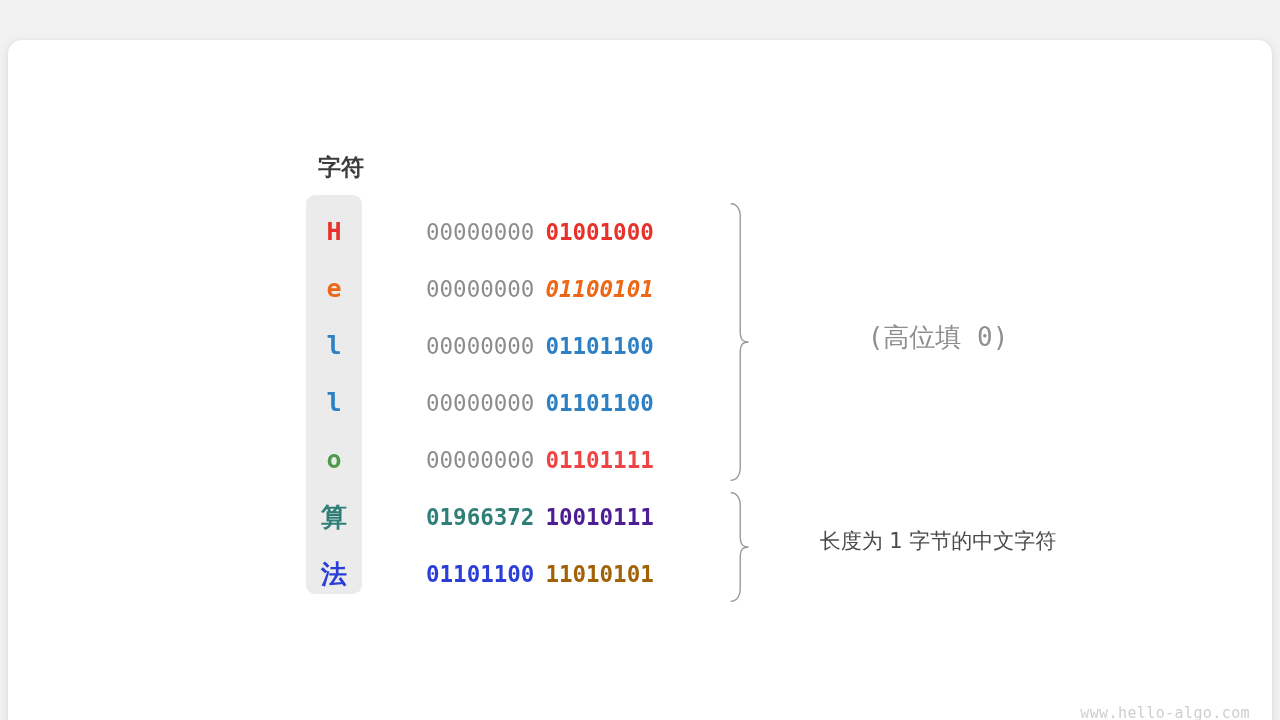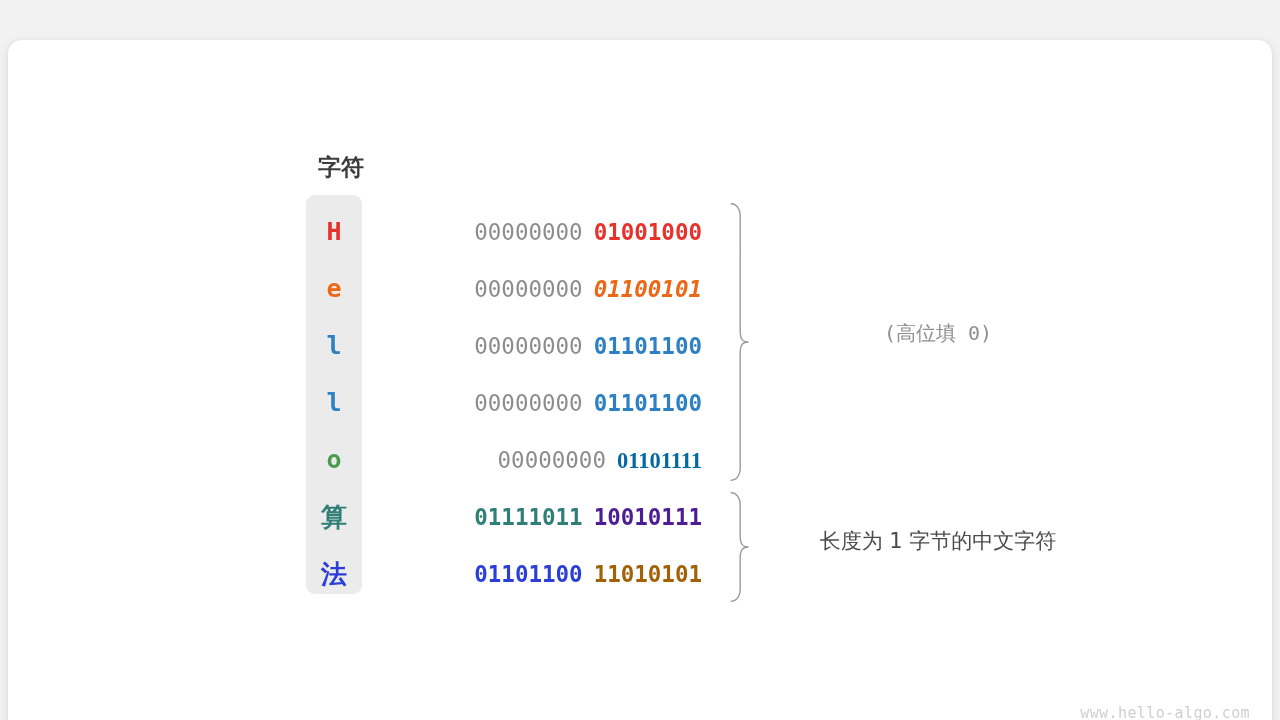--- a/index.html
+++ b/index.html
@@ -90,21 +90,21 @@
   
   .bin-row {
     position: absolute;
     left: 418px;
     width: 276px;
     height: 40px;
     line-height: 40px;
     font-family: "DejaVu Sans Mono", "Liberation Mono", monospace;
     font-size: 22.5px;
     white-space: nowrap;
-    text-align: right;
+    text-align: left;
   }
   .byte-hi, .byte-lo { letter-spacing: 0px; }
   .byte-hi.pad {
     color: #8c8c8c;
     font-weight: normal;
   }
   .byte-hi.on, .byte-lo {
     font-weight: bold;
   }
   .gap { display: inline-block; width: 11px; }
@@ -120,21 +120,21 @@
     position: absolute;
     color: #4a4a4a;
     text-align: center;
     white-space: nowrap;
   }
   .anno-line1 {
     font-size: 21px;
     font-family: "DejaVu Sans", "Liberation Sans", sans-serif;
   }
   .anno-line2 {
-    font-size: 20px;
+    font-size: 26px;
     color: #8e8e8e;
     font-family: "DejaVu Sans Mono", "Liberation Mono", monospace;
     margin-top: 8px;
   }
 
   
   .watermark {
     position: absolute;
     right: 22px;
     bottom: 22px;
@@ -161,22 +161,22 @@
         <div class="char-cell" style="top: 343px; color: rgb(46, 128, 196);">l</div>
         <div class="char-cell" style="top: 400px; color: rgb(76, 154, 76);">o</div>
         <div class="char-cell cjk" style="top: 457px; color: rgb(47, 127, 118);">算</div>
         <div class="char-cell cjk" style="top: 514px; color: rgb(43, 63, 216);">法</div>
       </div>
     <div id="bin-rows">
         <div class="bin-row" style="top: 172px;"><span class="byte-hi pad">00000000</span><span class="gap"></span><span class="byte-lo" style="color: rgb(232, 49, 42);">01001000</span></div>
         <div class="bin-row" style="top: 229px;"><span class="byte-hi pad">00000000</span><span class="gap"></span><span class="byte-lo" style="color: rgb(236, 103, 22); font-style: italic;">01100101</span></div>
         <div class="bin-row" style="top: 286px;"><span class="byte-hi pad">00000000</span><span class="gap"></span><span class="byte-lo" style="color: rgb(46, 128, 196);">01101100</span></div>
         <div class="bin-row" style="top: 343px;"><span class="byte-hi pad">00000000</span><span class="gap"></span><span class="byte-lo" style="color: rgb(46, 128, 196);">01101100</span></div>
-        <div class="bin-row" style="top: 400px;"><span class="byte-hi pad">00000000</span><span class="gap"></span><span class="byte-lo" style="color: #0369a1; font-family: Liberation Serif, serif;">01101111</span></div>
-        <div class="bin-row" style="top: 457px;"><span class="byte-hi on" style="color: rgb(47, 127, 118);">01111011</span><span class="gap"></span><span class="byte-lo" style="color: #4c1d95;">10010111</span></div>
+        <div class="bin-row" style="top: 400px;"><span class="byte-hi pad">00000000</span><span class="gap"></span><span class="byte-lo" style="color: #ef4444;">01101111</span></div>
+        <div class="bin-row" style="top: 457px;"><span class="byte-hi on" style="color: rgb(47, 127, 118);">01966372</span><span class="gap"></span><span class="byte-lo" style="color: #4c1d95;">10010111</span></div>
         <div class="bin-row" style="top: 514px;"><span class="byte-hi on" style="color: rgb(43, 63, 216);">01101100</span><span class="gap"></span><span class="byte-lo" style="color: #a16207;">11010101</span></div>
       </div>
     <div id="braces">
         <svg class="brace" width="22" height="278" style="left: 722px; top: 163px;">
           <path d="M 1.2 0.8 C 9.2 0.8, 10.2 11, 10.2 12 L 10.2 128 C 10.2 137, 13.2 139, 18.5 139 C 13.2 139, 10.2 141, 10.2 150 L 10.2 266 C 10.2 267, 9.2 277.2, 1.2 277.2" fill="none" stroke="#9a9a9a" stroke-width="1.4" stroke-linecap="round"></path>
         </svg>
         <svg class="brace" width="22" height="110" style="left: 722px; top: 452px;">
           <path d="M 1.2 0.8 C 9.2 0.8, 10.2 11, 10.2 12 L 10.2 44 C 10.2 53, 13.2 55, 18.5 55 C 13.2 55, 10.2 57, 10.2 66 L 10.2 98 C 10.2 99, 9.2 109.2, 1.2 109.2" fill="none" stroke="#9a9a9a" stroke-width="1.4" stroke-linecap="round"></path>
         </svg>
       </div>

